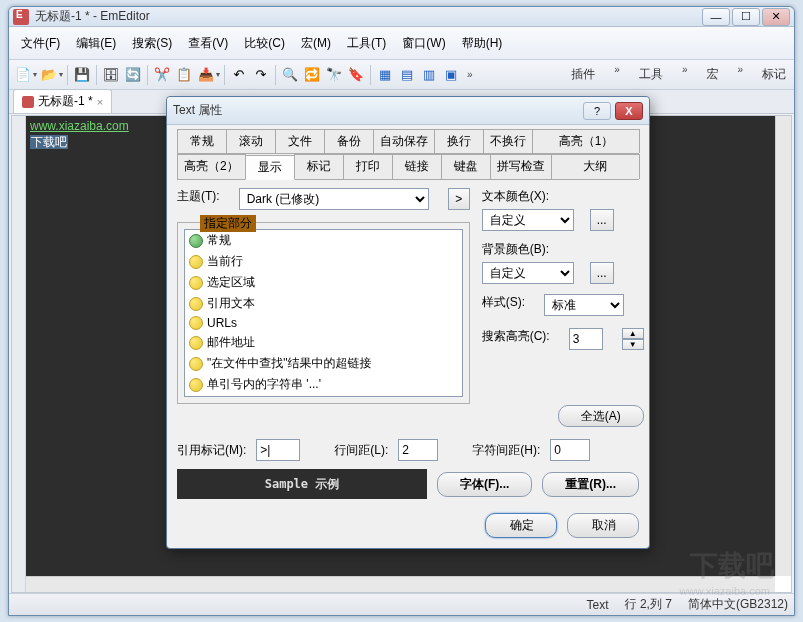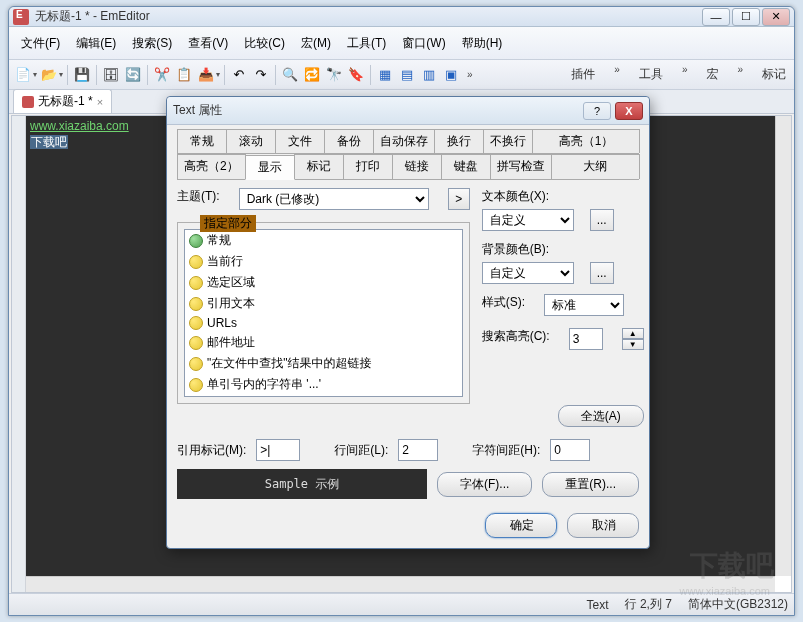--- a/index.html
+++ b/index.html
@@ -79,21 +79,21 @@
 .color-row select { width: 92px; }
 .color-row .dots { width: 24px; height: 22px; border: 1px solid #8f9db1; background: linear-gradient(#fafafa,#e4e4e4); cursor: pointer; display: flex; align-items: center; justify-content: center; }
 
 .btn { border: 1px solid #8f9db1; background: linear-gradient(#fafafa,#e0e0e0); padding: 3px 22px; border-radius: 10px; cursor: pointer; min-width: 72px; text-align: right; }
 .btn.primary { border-color: #4a80c0; box-shadow: 0 0 2px #4a80c0; }
 
 .bottom-inputs { display: flex; align-items: center; gap: 10px; margin-top: 14px; }
 .bottom-inputs .small-input { width: 40px; }
 .mark-input { width: 44px; }
 
-.sample-bar { margin-top: 8px; display: flex; align-items: center; gap: 10px; }
+.sample-bar { margin-top: 8px; display: flex; align-items: center; gap: 10px; font-weight: bold; }
 .sample-box { flex: 1; height: 30px; background: #2d2d2d; color: #ddd; display: flex; align-items: center; justify-content: center; font-family: Consolas, monospace; }
 
 .dlg-footer { display: flex; justify-content: flex-end; gap: 10px; margin-top: 14px; }
 
 .watermark { position: absolute; right: 20px; bottom: 30px; font-size: 28px; color: rgba(120,120,120,0.25); font-weight: bold; pointer-events: none; }
 .watermark-sub { position: absolute; right: 24px; bottom: 18px; font-size: 11px; color: rgba(120,120,120,0.25); pointer-events: none; }
 </style>
 </head>
 <body>
 

